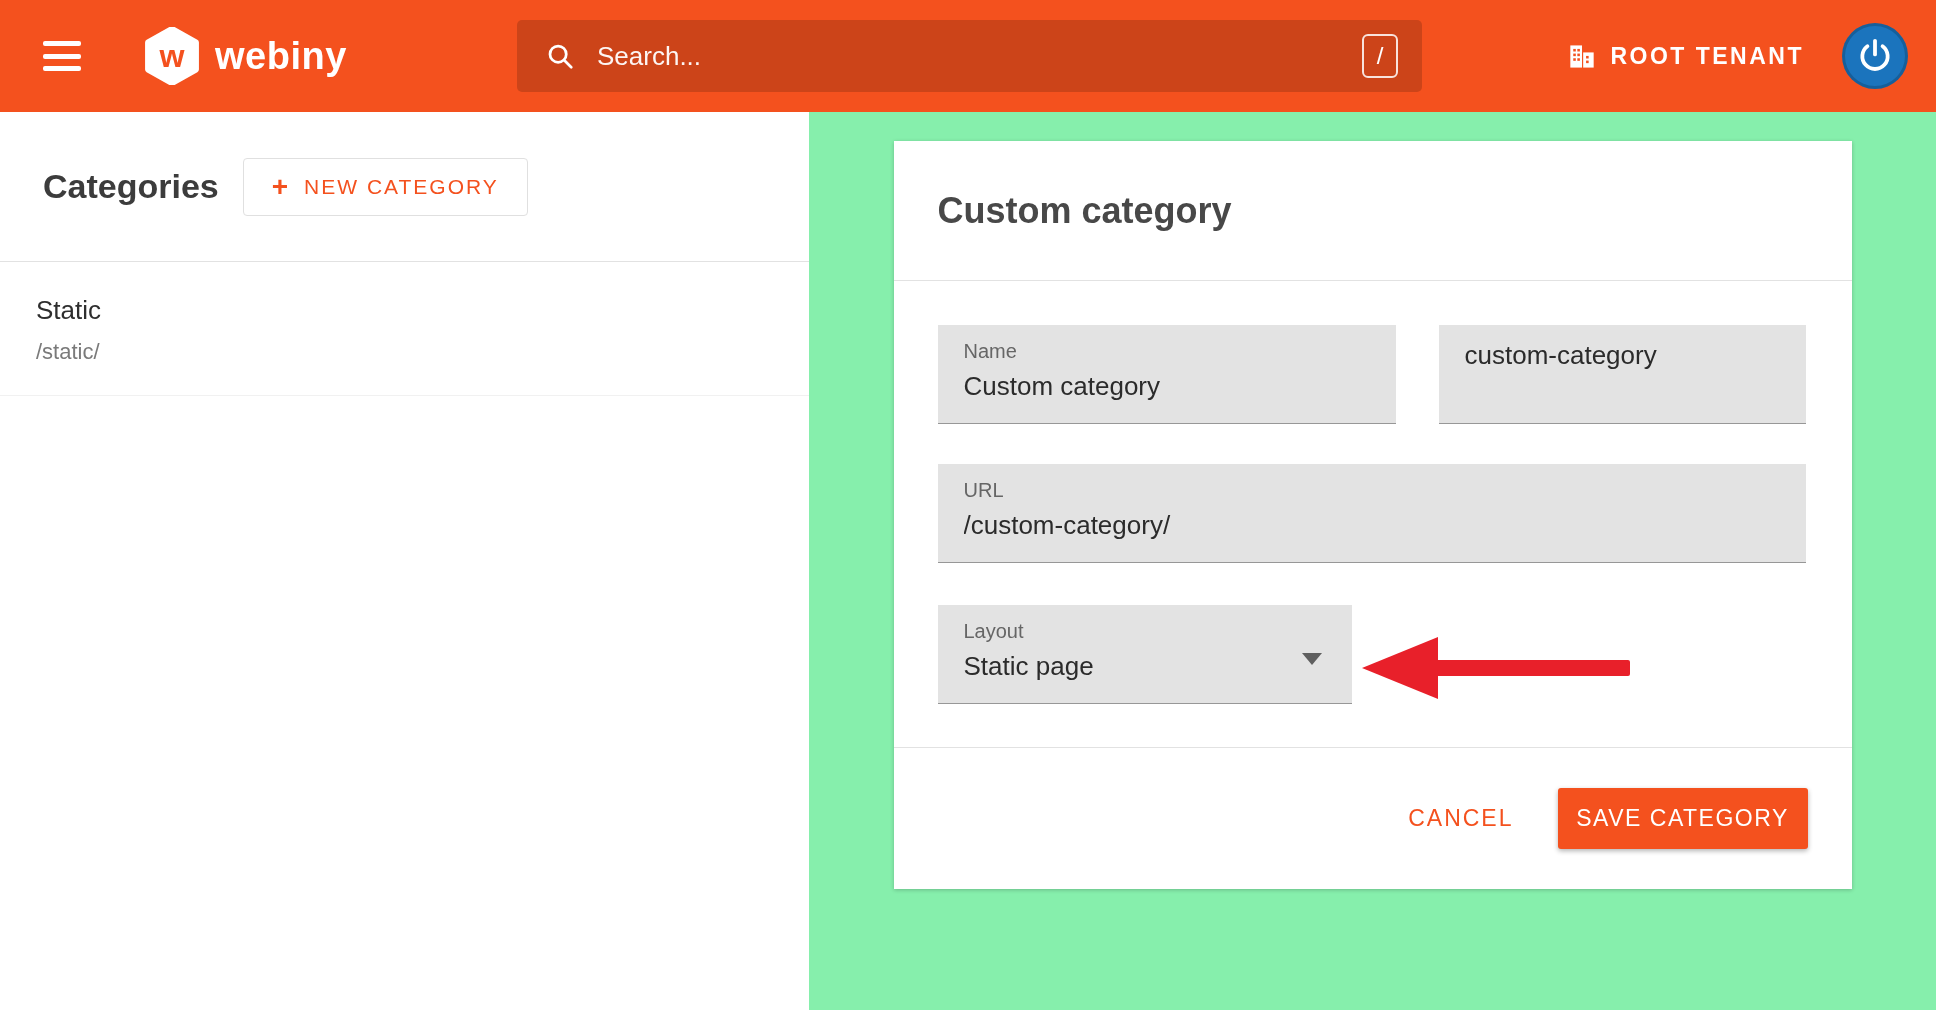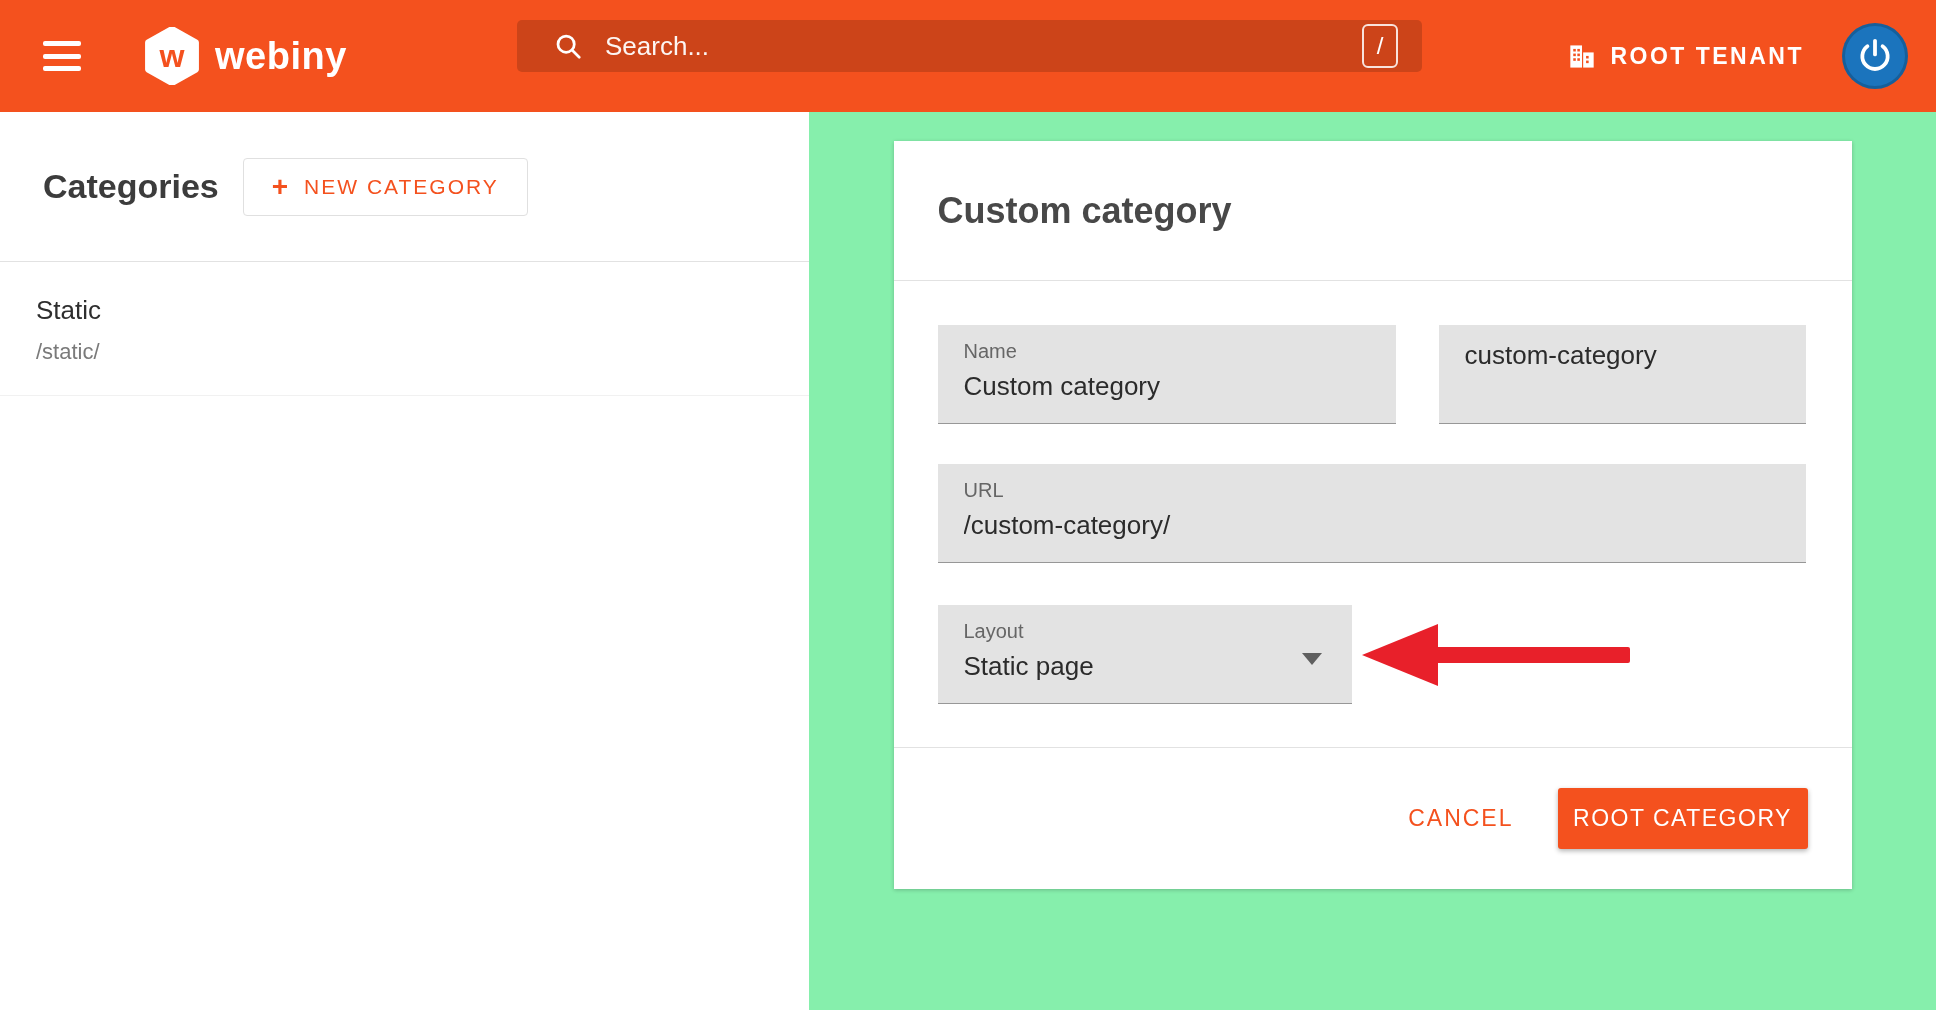--- a/index.html
+++ b/index.html
@@ -9,23 +9,23 @@
   
   .topbar { position:relative; height:112px; background:#f4511e;
     display:flex; align-items:center; color:#fff; }
   .hamburger { margin-left:43px; width:38px; height:30px; display:flex;
     flex-direction:column; justify-content:space-between; cursor:pointer; }
   .hamburger span { display:block; height:5px; border-radius:2px; background:#fff; }
   .brand { display:flex; align-items:center; margin-left:62px; cursor:pointer; }
   .logo-mark { width:58px; height:58px; }
   .brand-word { margin-left:14px; font-size:38px; font-weight:bold; letter-spacing:.5px; }
 
-  .search-bar { position:absolute; left:517px; top:20px; width:905px; height:52px;
+  .search-bar { position:absolute; left:517px; top:20px; width:905px; height:72px;
     background:rgba(0,0,0,0.16); border-radius:5px; display:flex; align-items:center;
-    padding:0 24px 0 36px; }
+    padding:0 24px 0 28px; }
   .search-bar input { flex:1; margin-left:22px; background:transparent; border:none;
     outline:none; color:#fff; font-size:26px; font-family:inherit; }
   .search-bar input::placeholder { color:rgba(255,255,255,0.95); }
   .slash-badge { width:36px; height:44px; border:2px solid rgba(255,255,255,0.85);
     border-radius:6px; display:flex; align-items:center; justify-content:center;
     font-size:24px; color:#fff; }
 
   .topbar-right { margin-left:auto; display:flex; align-items:center; padding-right:28px; }
   .tenant { display:flex; align-items:center; cursor:pointer; }
   .tenant-label { margin-left:14px; font-size:23px; font-weight:bold; letter-spacing:2.5px; }
@@ -70,21 +70,21 @@
   .field-row { display:flex; gap:43px; margin-bottom:40px; }
   .field { background:#e3e3e3; border-bottom:1px solid #979797; padding:15px 20px 0 26px;
     height:99px; }
   .field-name { width:458px; }
   .field-slug { flex:1; }
   .field-url { width:100%; margin-bottom:42px; }
   .field-label { display:block; font-size:20px; color:#666; margin-bottom:8px; }
   .field input { width:100%; border:none; outline:none; background:transparent;
     font-size:26px; color:#2b2b2b; font-family:inherit; padding:0; }
 
-  .layout-row { display:flex; align-items:center; margin-bottom:43px; }
+  .layout-row { display:flex; align-items:flex-end; margin-bottom:43px; }
   .select-field { width:414px; position:relative; cursor:pointer; }
   .select-value { font-size:26px; color:#2b2b2b; }
   .caret { position:absolute; right:30px; top:48px; width:0; height:0;
     border-left:10px solid transparent; border-right:10px solid transparent;
     border-top:12px solid #5f5f5f; }
   .annotation-arrow { margin-left:6px; }
 
   .card-divider { border-top:1px solid #e2e2e2; }
   .card-footer { height:141px; display:flex; align-items:center;
     justify-content:flex-end; padding-right:44px; gap:44px; }
@@ -199,18 +199,18 @@
             <polygon points="4,36 80,5 80,67" fill="#e8202a"></polygon>
             <rect x="72" y="28" width="200" height="16" rx="2" fill="#e8202a"></rect>
           </svg>
         </div>
       </div>
 
       <div class="card-divider"></div>
 
       <div class="card-footer">
         <button class="cancel-btn">CANCEL</button>
-        <button class="save-btn">ROOT CATEGORY</button>
+        <button class="save-btn">SAVE CATEGORY</button>
       </div>
 
     </div>
   </section>
 </div>
 
 </body></html>

